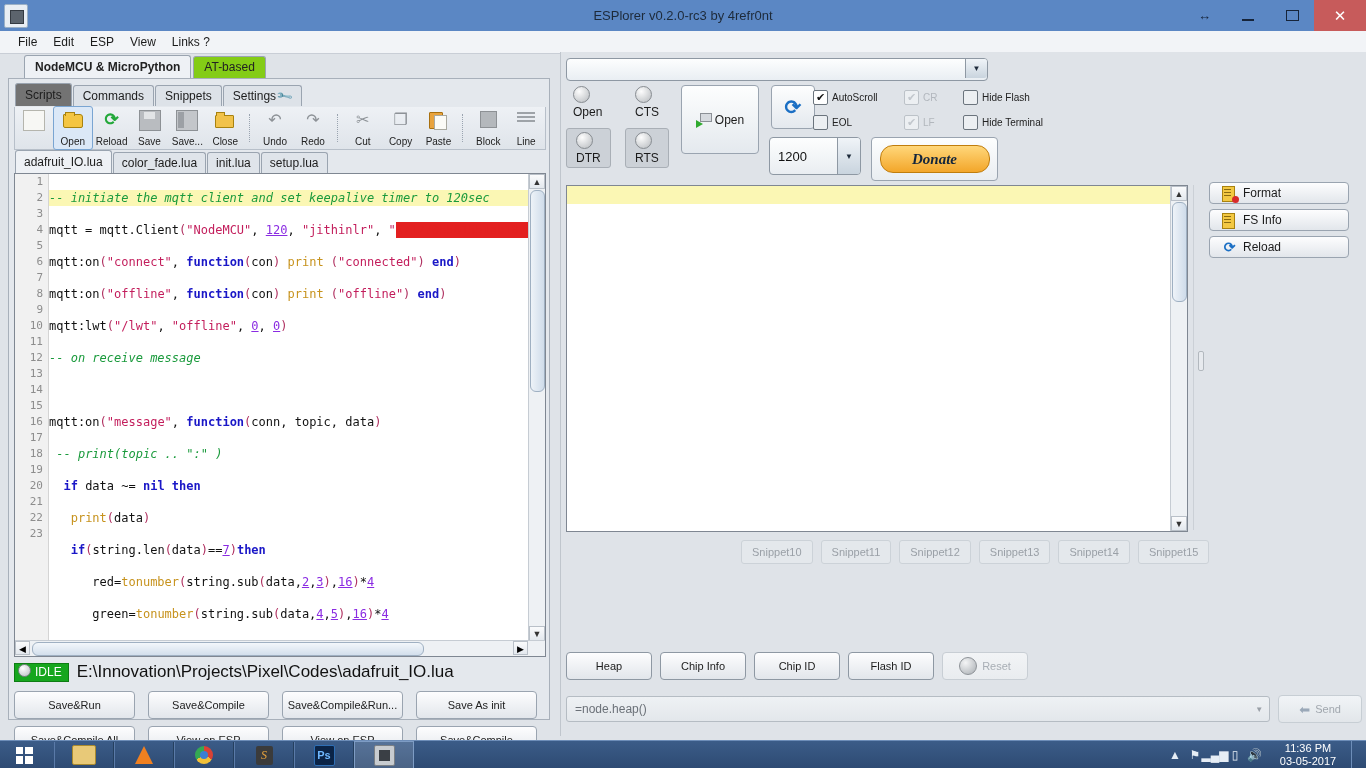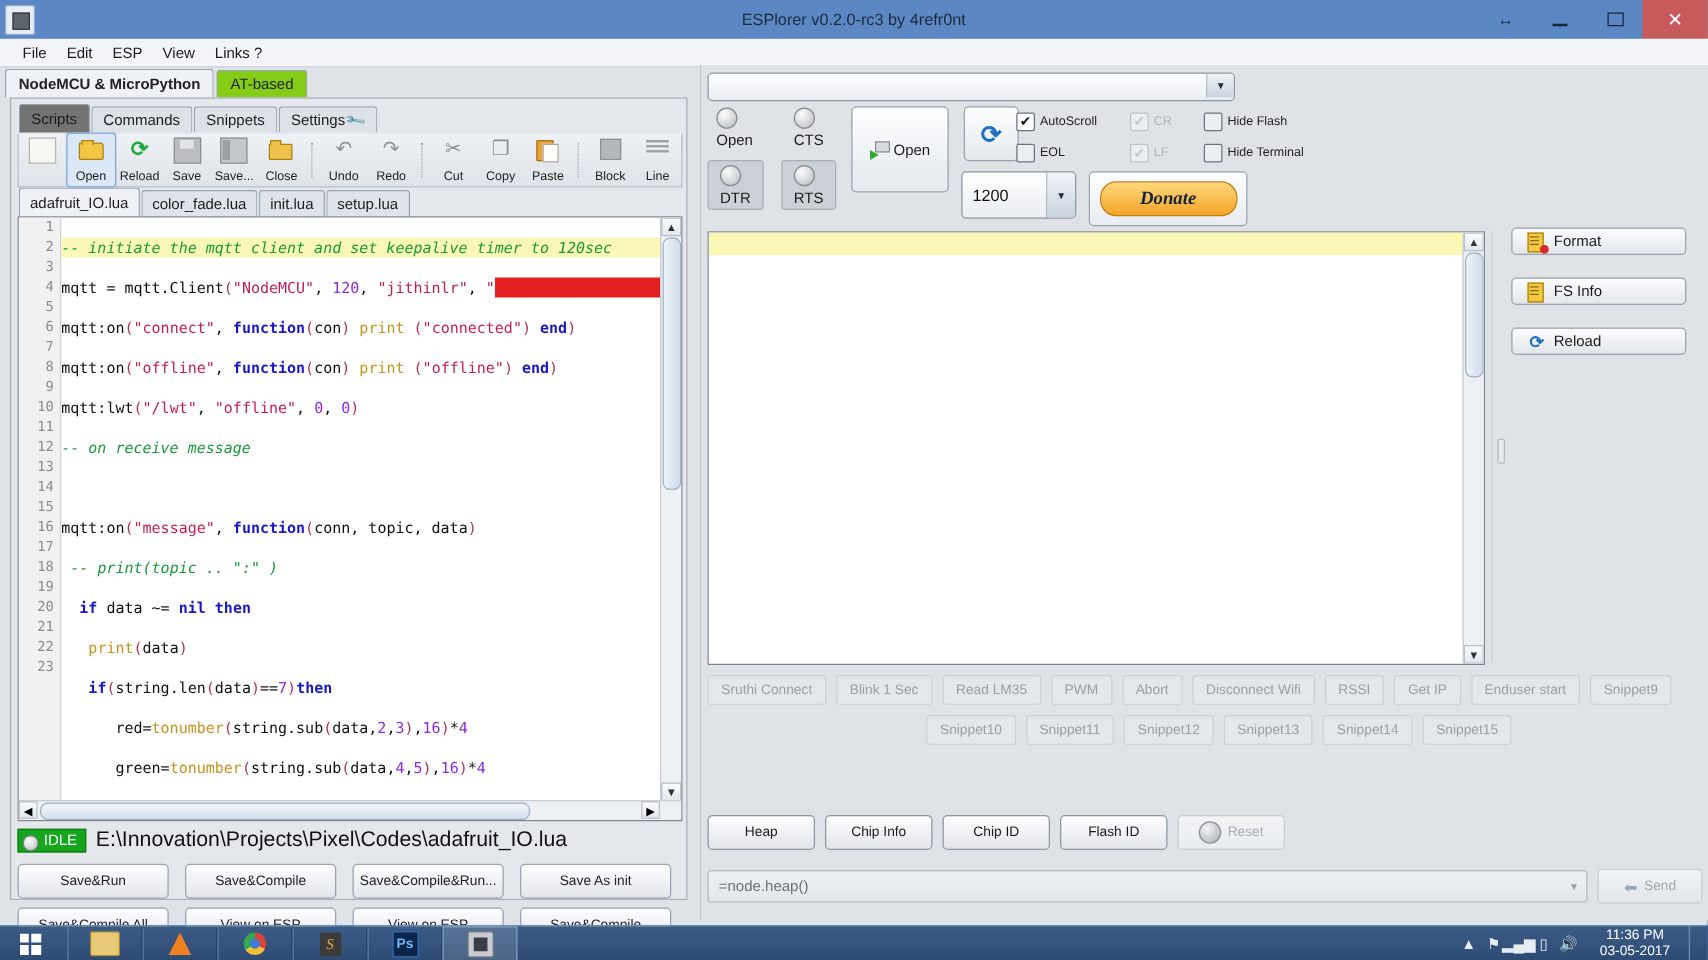--- a/index.html
+++ b/index.html
@@ -29,21 +29,21 @@
   .win-btn .ming{width:12px;height:2px;background:#16243a;margin-top:8px;}
   .win-btn .resz{font-size:13px;letter-spacing:-1px;}
 
   
   .menubar{position:absolute;left:0;top:31px;width:1366px;height:22px;background:#f2f4f7;
     border-bottom:1px solid #c9ced6;display:flex;align-items:center;padding-left:10px;}
   .menu-item{padding:2px 8px;color:#1b1b1b;font-size:12px;}
 
   
   .left-pane{position:absolute;left:4px;top:56px;width:552px;height:680px;background:#dfe3e8;}
-  .outer-tabs{position:absolute;left:0;top:0;height:22px;display:flex;align-items:flex-end;text-align:center;}
+  .outer-tabs{position:absolute;left:20px;top:0;height:22px;display:flex;align-items:flex-end;text-align:center;}
   .otab{height:21px;line-height:21px;padding:0 10px;background:#84cc16;border:1px solid #9aa4b0;
     border-bottom:none;border-radius:3px 3px 0 0;font-size:12px;color:#222;margin-right:2px;}
   .otab.active{background:#eef1f5;height:22px;line-height:22px;font-weight:bold;}
 
   .panel-box{position:absolute;left:4px;top:22px;width:540px;height:640px;
     background:#e4e8ed;border:1px solid #a8b0ba;}
   .inner-tabs{position:absolute;left:6px;top:5px;height:22px;display:flex;align-items:flex-end;}
   .itab{height:20px;line-height:20px;padding:0 9px;background:#dde2e8;border:1px solid #9aa4b0;
     border-bottom:none;border-radius:3px 3px 0 0;font-size:12px;color:#1c1c1c;margin-right:1px;}
   .itab.active{background:#737373;height:22px;line-height:22px;}
@@ -100,38 +100,38 @@
   .code{position:absolute;left:34px;top:0;right:17px;height:100%;overflow:hidden;
     font-family:"DejaVu Sans Mono","Liberation Mono",monospace;font-size:12px;
     line-height:16px;white-space:pre;color:#111;}
   .code .ln{height:16px;}
   .code .ln.hl{background:#fbf7b4;}
   .cm{color:#1a9a3c;font-style:italic;}
   .kw{color:#1a17c7;font-weight:bold;}
   .str{color:#c31e5c;}
   .fn{color:#c7931e;}
   .punct{color:#b03060;}
-  .num{color:#8a2be2;}
+  .num{color:#8a2be2;text-decoration:underline;}
   .redact{display:inline-block;background:#e32020;color:#e32020;}
   .vscroll{position:absolute;right:0;top:0;width:16px;height:100%;background:#eef1f4;
     border-left:1px solid #c6ccd3;}
   .vscroll .arr{width:16px;height:15px;text-align:center;line-height:15px;font-size:9px;
     background:linear-gradient(#fafbfc,#e3e8ee);border:1px solid #b9c0c8;box-sizing:border-box;color:#333;}
   .vscroll .thumb{position:absolute;left:1px;top:16px;width:13px;height:200px;
     background:linear-gradient(90deg,#eef3f8,#cfdcea);border:1px solid #9fb0c2;border-radius:6px;}
   .hscroll{position:absolute;left:0;bottom:0;height:15px;width:100%;background:#eef1f4;border-top:1px solid #c6ccd3;}
   .hscroll .arr{position:absolute;top:0;width:15px;height:14px;text-align:center;line-height:14px;
     font-size:9px;background:linear-gradient(#fafbfc,#e3e8ee);border:1px solid #b9c0c8;box-sizing:border-box;}
   .hscroll .thumb{position:absolute;left:17px;top:1px;width:390px;height:12px;
     background:linear-gradient(#f3f7fb,#d3dfec);border:1px solid #9fb0c2;border-radius:6px;}
 
   
   .statusrow{position:absolute;left:5px;top:582px;width:530px;height:22px;display:flex;align-items:center;}
   .idle-badge{background:#16a61e;color:#fff;font-size:12px;height:17px;line-height:17px;
-    padding:0 6px 0 3px;display:flex;align-items:flex-end;border:1px solid #0d7d13;}
+    padding:0 6px 0 3px;display:flex;align-items:flex-start;border:1px solid #0d7d13;}
   .idle-dot{width:11px;height:11px;border-radius:50%;background:radial-gradient(circle at 35% 30%,#fff,#b8bcc0);
     border:1px solid #7d8287;margin-right:4px;}
   .statuspath{margin-left:8px;font-size:17px;color:#111;}
 
   
   .btngrid{position:absolute;left:5px;top:612px;width:530px;}
   .brow{display:flex;margin-bottom:7px;}
   .lbtn{width:119px;height:26px;margin-right:13px;font-size:11px;color:#222;
     background:linear-gradient(#fdfdfe,#e2e6eb);border:1px solid #9aa4b0;border-radius:4px;
     display:flex;align-items:center;justify-content:center;}
@@ -194,21 +194,21 @@
     background:linear-gradient(#fafbfc,#e3e8ee);border:1px solid #b9c0c8;box-sizing:border-box;color:#333;}
   .tvscroll .thumb{position:absolute;left:1px;top:16px;width:13px;height:98px;
     background:linear-gradient(90deg,#eef3f8,#cfdcea);border:1px solid #9fb0c2;border-radius:6px;}
 
   .splitter{position:absolute;left:632px;top:133px;width:12px;height:345px;background:#dfe3e8;
     border-left:1px solid #cbd0d6;}
   .splitter .grip{position:absolute;left:4px;top:166px;width:4px;height:18px;
     background:#e7eaee;border:1px solid #b2b8be;border-radius:2px;}
 
   .sidebtns{position:absolute;left:648px;top:130px;width:150px;}
-  .sbtn{width:140px;height:22px;margin-bottom:18px;background:linear-gradient(#fdfdfe,#e2e6eb);
+  .sbtn{width:140px;height:22px;margin-bottom:5px;background:linear-gradient(#fdfdfe,#e2e6eb);
     border:1px solid #9aa4b0;border-radius:4px;display:flex;align-items:center;
     padding-left:12px;font-size:12px;color:#1b1b1b;box-sizing:border-box;}
   .sico{width:15px;height:15px;margin-right:6px;position:relative;display:inline-block;}
   .sico.doc::before{content:"";position:absolute;left:0;top:0;width:11px;height:14px;
     background:#f3c842;border:1px solid #a8820f;}
   .sico.doc::after{content:"";position:absolute;left:2px;top:3px;width:7px;height:1px;
     box-shadow:0 3px 0 #8a6a10,0 6px 0 #8a6a10;background:#8a6a10;}
   .sico.doc .x{position:absolute;right:-2px;bottom:-2px;width:7px;height:7px;border-radius:50%;
     background:#d82a2a;}
   .sico.refresh{color:#1b6fc4;font-size:14px;font-weight:bold;line-height:15px;text-align:center;}
@@ -551,32 +551,20 @@
         <span class="sico doc"></span>
         <span>FS Info</span>
         </div>
       <div class="sbtn">
         <span class="sico refresh">⟳</span>
         <span>Reload</span>
         </div>
     </div>
 
     <div class="snips">
-      <div class="snrow">
-        <div class="snbtn">Sruthi Connect</div>
-        <div class="snbtn">Blink 1 Sec</div>
-        <div class="snbtn">Read LM35</div>
-        <div class="snbtn">PWM</div>
-        <div class="snbtn">Abort</div>
-        <div class="snbtn">Disconnect Wifi</div>
-        <div class="snbtn">RSSI</div>
-        <div class="snbtn">Get IP</div>
-        <div class="snbtn">Enduser start</div>
-        <div class="snbtn">Snippet9</div>
-      </div>
       <div class="snrow second">
         <div class="snbtn">Snippet10</div>
         <div class="snbtn">Snippet11</div>
         <div class="snbtn">Snippet12</div>
         <div class="snbtn">Snippet13</div>
         <div class="snbtn">Snippet14</div>
         <div class="snbtn">Snippet15</div>
       </div>
     </div>
 

